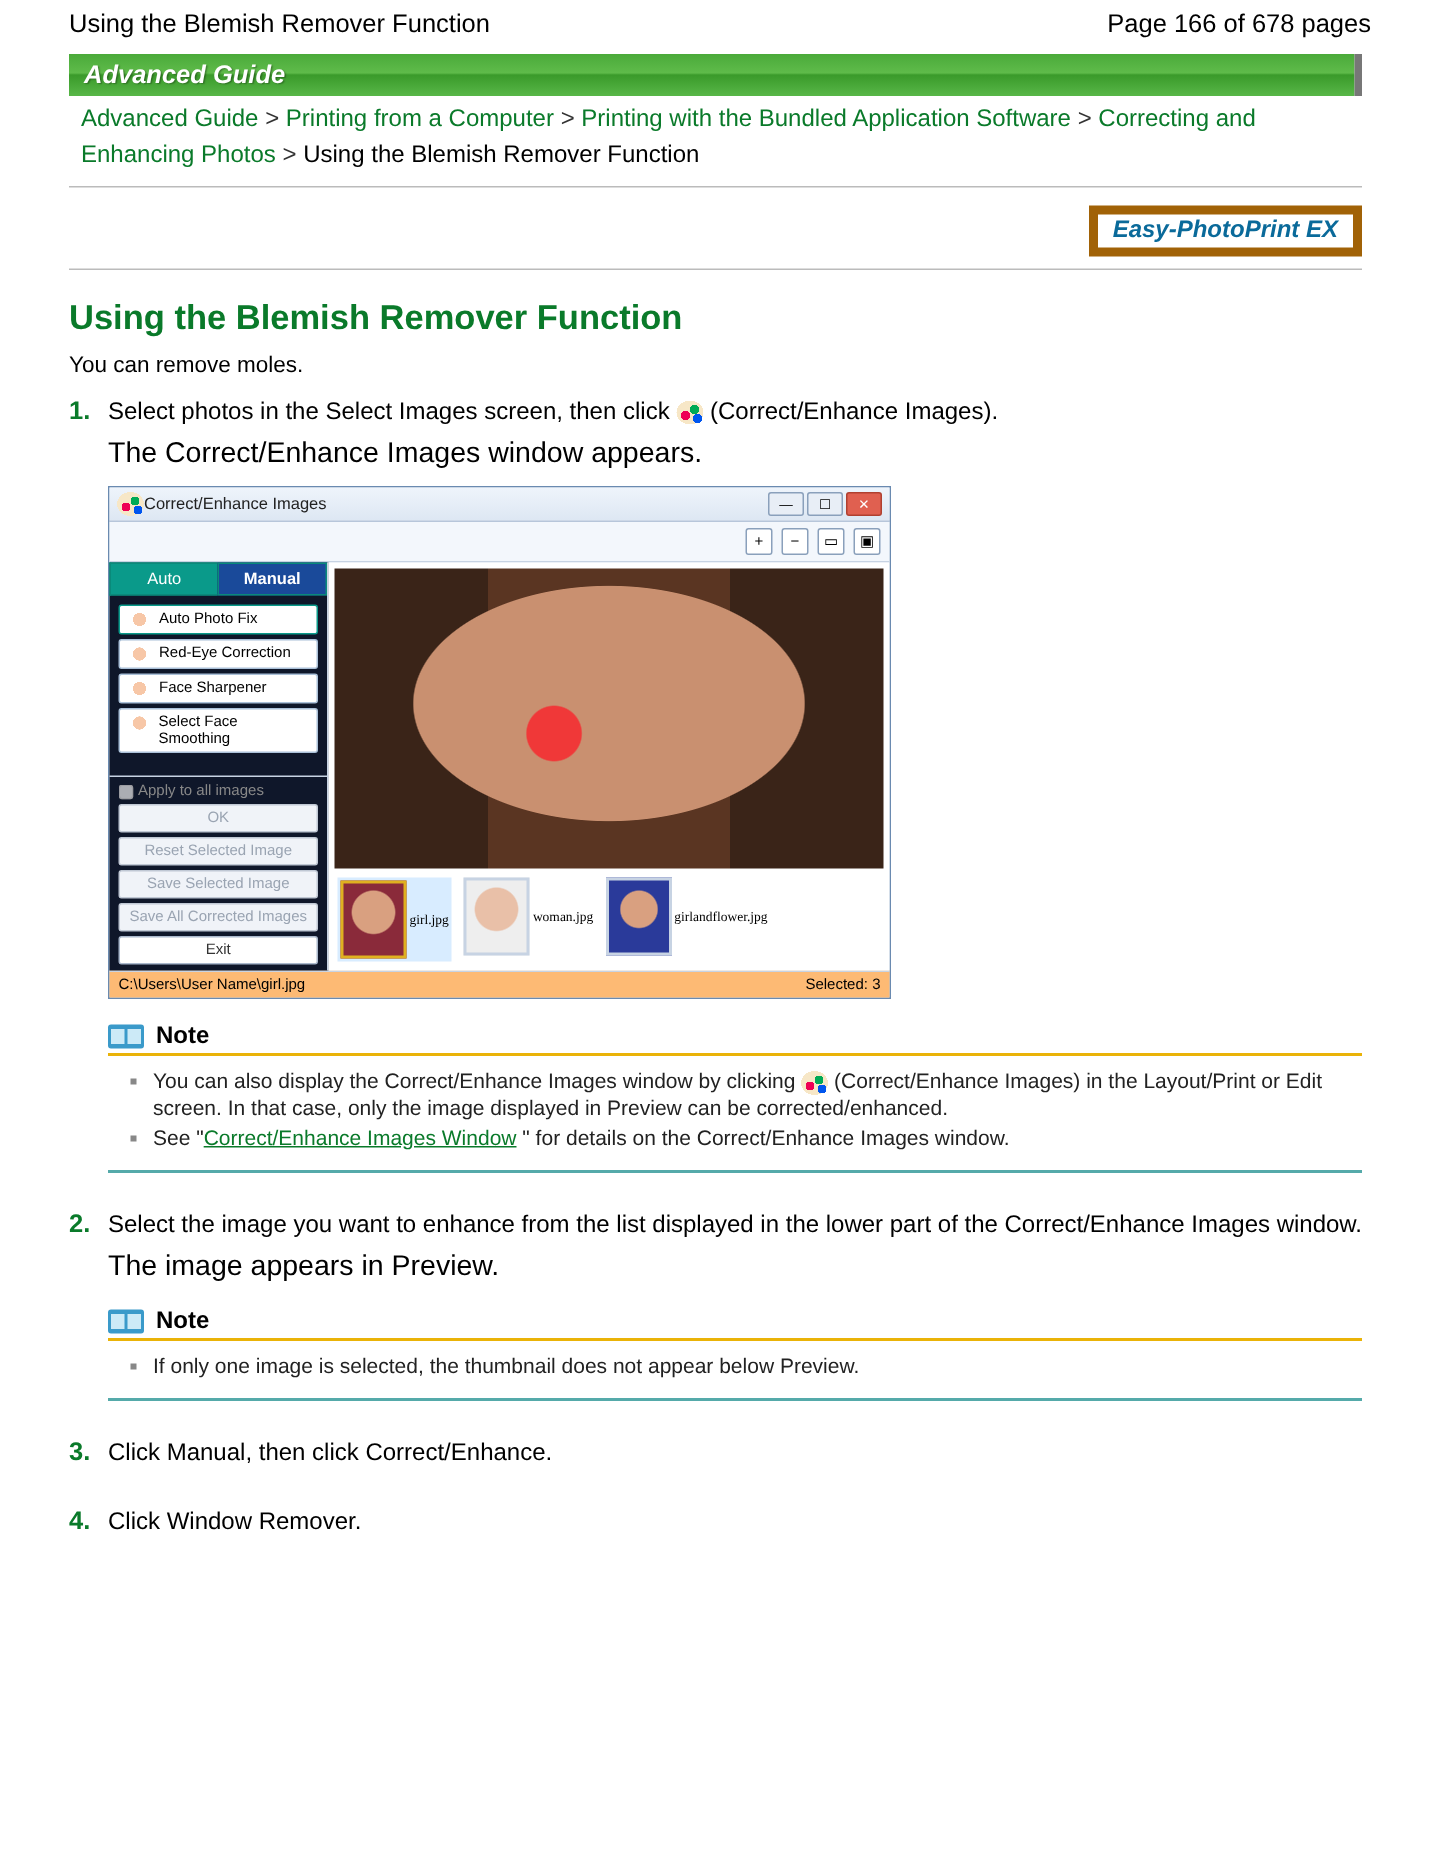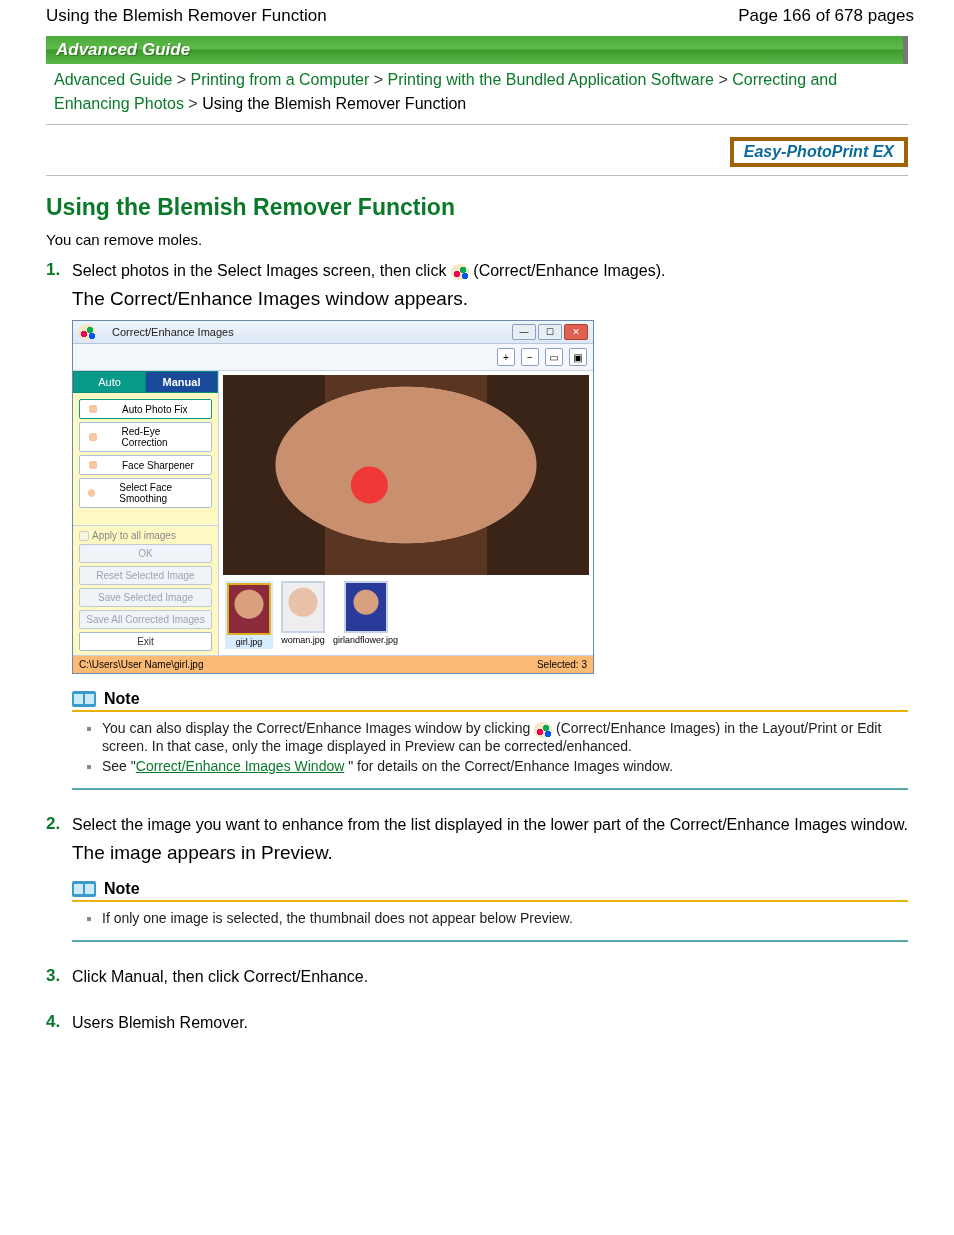--- a/index.html
+++ b/index.html
@@ -34,21 +34,21 @@
     font-size: 16px;
     padding: 4px 8px 8px 8px;
     line-height: 1.5;
     border-bottom: 1px solid #bbb;
   }
   .breadcrumb a { color: #0a7a2a; text-decoration: none; }
   .bc-sep { color: #333; }
   .badge-row { text-align: right; padding: 12px 0 8px 0; border-bottom: 1px solid #bbb; }
   .badge {
     display: inline-block;
-    border: 4px solid #a16207;
+    border: 6px solid #a16207;
     color: #0a6a9a;
     font-weight: bold;
     font-style: italic;
     padding: 2px 10px;
     font-size: 16px;
     background:#fff;
   }
   h1.main {
     color: #0a7a2a;
     font-size: 23px;
@@ -71,54 +71,54 @@
   
   .app-window {
     border: 1px solid #6a8ab0;
     width: 520px;
     margin-top: 10px;
     font-family: "Segoe UI", Tahoma, sans-serif;
     font-size: 10px;
     background: #e8eef6;
   }
   .app-title { display:flex; justify-content:space-between; align-items:center; background: linear-gradient(#eef4fb,#dde7f3); padding:3px 5px; border-bottom:1px solid #b7c6da; }
-  .app-title-left { display:flex; align-items:center; gap:16px; color:#222; font-size:11px;}
+  .app-title-left { display:flex; align-items:center; gap:0; color:#222; font-size:11px;}
   .win-btns { display:flex; gap:2px; }
   .win-btn { width:22px; height:14px; border:1px solid #8aa0bb; border-radius:2px; display:flex; align-items:center; justify-content:center; font-size:9px;}
   .win-min{background:#e8eef6;}
   .win-max{background:#e8eef6;}
   .win-close{background:#e06050;border-color:#b04030;color:#fff;}
   .toolbar-row{ display:flex; justify-content:flex-end; gap:6px; padding:4px 6px; background:#f3f7fc; border-bottom:1px solid #c7d3e3;}
   .tb-ico{ width:16px;height:16px;border:1px solid #8aa0bb;border-radius:2px;display:flex;align-items:center;justify-content:center;font-size:10px;background:#fff;}
   .app-body{ display:flex; }
-  .left-panel{ width:145px; background:#fef9c3; border-right:1px solid #c7d3e3; display:flex; flex-direction:column;}
+  .left-panel{ width:145px; background:#0f172a; border-right:1px solid #c7d3e3; display:flex; flex-direction:column;}
   .tab-row{ display:flex; }
   .tab{ flex:1; text-align:center; padding:4px 0; font-size:11px; border:1px solid #0a8a7a; }
   .tab.auto{ background:#0a9a8a; color:#fff; border-right:none;}
   .tab.manual{ background:#1a4a9a; color:#fff; font-weight:bold;}
   .tool-list{ padding:6px; display:flex; flex-direction:column; gap:3px; flex:1;}
-  .tool-btn{ border:1px solid #aac0d8; background:#fff; padding:3px 4px; font-size:10px; display:flex; align-items:center; gap:20px; border-radius:2px;}
+  .tool-btn{ border:1px solid #aac0d8; background:#fff; padding:3px 4px; font-size:10px; display:flex; gap:4px; border-radius:2px;}
   .tool-btn.sel{ border-color:#0a9a8a; }
   .tool-ico{ width:18px; height:12px; background: radial-gradient(circle,#f7c7a7 40%, transparent 41%); border-radius:2px;}
   .lower-ctrls{ padding:4px 6px; display:flex; flex-direction:column; gap:3px; border-top:1px solid #c7d3e3;}
   .chk{ font-size:10px; color:#888; display:flex; gap:3px; align-items:center;}
   .chk input{ width:10px;height:10px;margin:0;}
   .grey-btn{ border:1px solid #c0c8d4; background:#f0f3f8; color:#9aa4b2; font-size:10px; padding:3px 0; text-align:center; border-radius:2px;}
   .grey-btn.exit{ color:#333; background:#fff; border-color:#aab8cc;text-align:center;}
   .preview-area{ flex:1; background:#fff; padding:4px; display:flex; flex-direction:column;}
   .preview{
     flex:1;
     background:
       radial-gradient(circle at 40% 55%, #f03838 0 18px, transparent 19px),
       radial-gradient(ellipse at 50% 45%, #c99070 0 130px, transparent 131px),
       linear-gradient(to right, #3a2418 0 28%, #5a3522 28% 72%, #3a2418 72% 100%);
     min-height:200px;
   }
   .thumbs{ display:flex; gap:8px; padding:6px 2px 2px 2px; align-items:flex-start;}
-  .thumb{ display:flex; flex-direction:column; align-items:center; gap:2px;}
+  .thumb{ display:flex; flex-direction:row; align-items:center; gap:2px;font-family:Liberation Serif, serif;}
   .thumb-img{ width:40px; height:48px; border:2px solid #c7d3e3;}
   .thumb.sel .thumb-img{ border-color:#e0b020;}
   .thumb.sel{ background:#d8ecff; padding:2px; }
   .t1{ background: radial-gradient(circle at 50% 40%, #d9a080 0 14px, transparent 15px), #8a2a3a;}
   .t2{ background: radial-gradient(circle at 50% 40%, #e9c0a8 0 14px, transparent 15px), #eee;}
   .t3{ background: radial-gradient(circle at 50% 40%, #d9a080 0 12px, transparent 13px), #2a3a9a;}
   .thumb-label{ font-size:9px;}
   .status-bar{ display:flex; justify-content:space-between; background:#fdba74; border-top:1px solid #c7d3e3; padding:3px 6px; font-size:10px;}
   
   .note-head{ display:flex; align-items:center; gap:8px; border-bottom:2px solid #eab308; margin-top:16px; padding-bottom:2px;}
@@ -296,18 +296,18 @@
         <div class="step-body">
           <div class="step-title">Click Manual, then click Correct/Enhance.</div>
         </div>
       </div>
     </li>
 
     <li>
       <div class="step-head">
         <div class="step-num">4.</div>
         <div class="step-body">
-          <div class="step-title">Users Blemish Remover.</div>
+          <div class="step-title">Click Window Remover.</div>
         </div>
       </div>
     </li>
   </ol>
 </div>
 
 </body></html>

